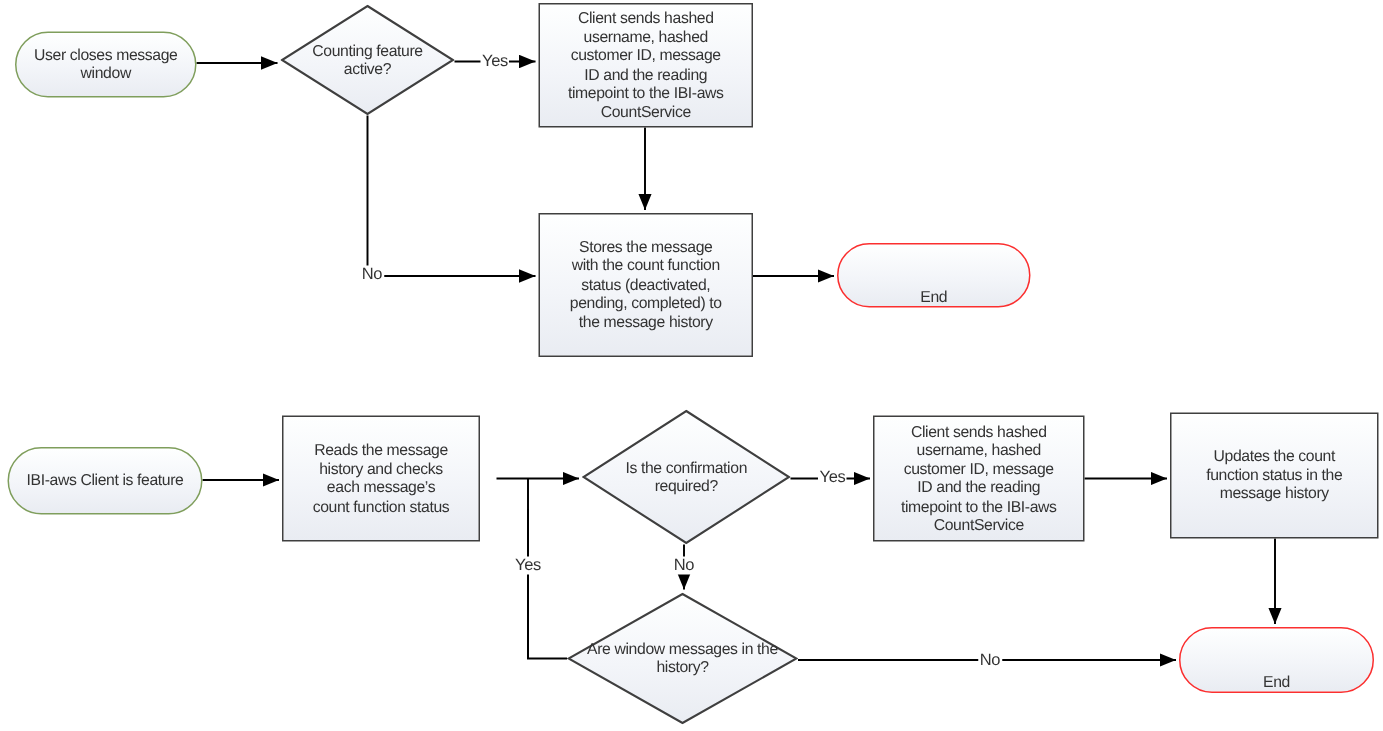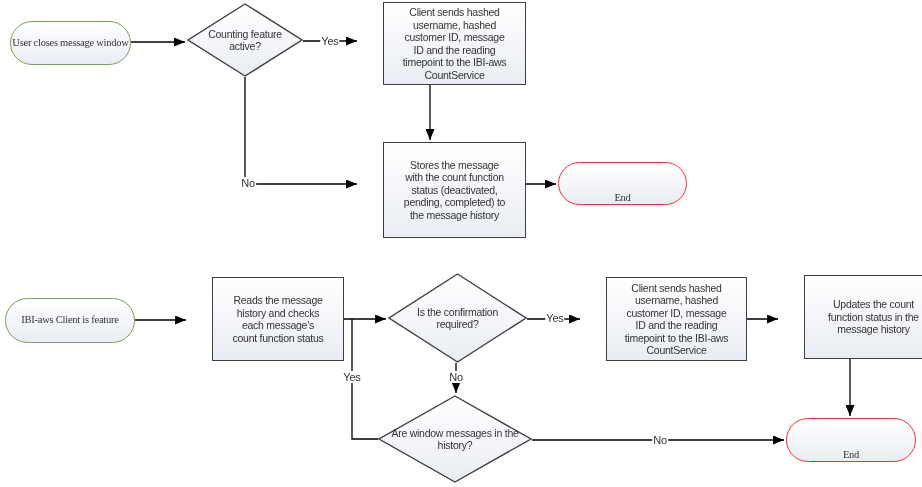--- a/index.html
+++ b/index.html
@@ -29,25 +29,23 @@
     font-size: 10.5px;
     letter-spacing: -0.25px;
     line-height: 12.5px;
     color: #333333;
     box-sizing: border-box;
   }
   .process {
     border: 1.5px solid #3f3f3f;
     background: linear-gradient(to bottom, #feffff 0%, #f3f5f9 55%, #e9ecf2 100%);
     padding: 2px 16px;
-    margin-left: 24px;
   }
   .terminator {
     background: linear-gradient(to bottom, #feffff 0%, #f3f5f9 55%, #e9ecf2 100%);
-    font-family: Liberation Serif, serif;
   }
   .terminator.start { border: 1.5px solid #7f9e5c; }
   .terminator.end   { border: 1.5px solid #fb2f2f; align-items: flex-end; }
   .diamond { padding: 0; border: none; background: transparent; }
   .diamond svg { position: absolute; left: 0; top: 0; }
   .diamond .dlabel {
     position: relative;
     z-index: 1;
     width: 88%;
   }

